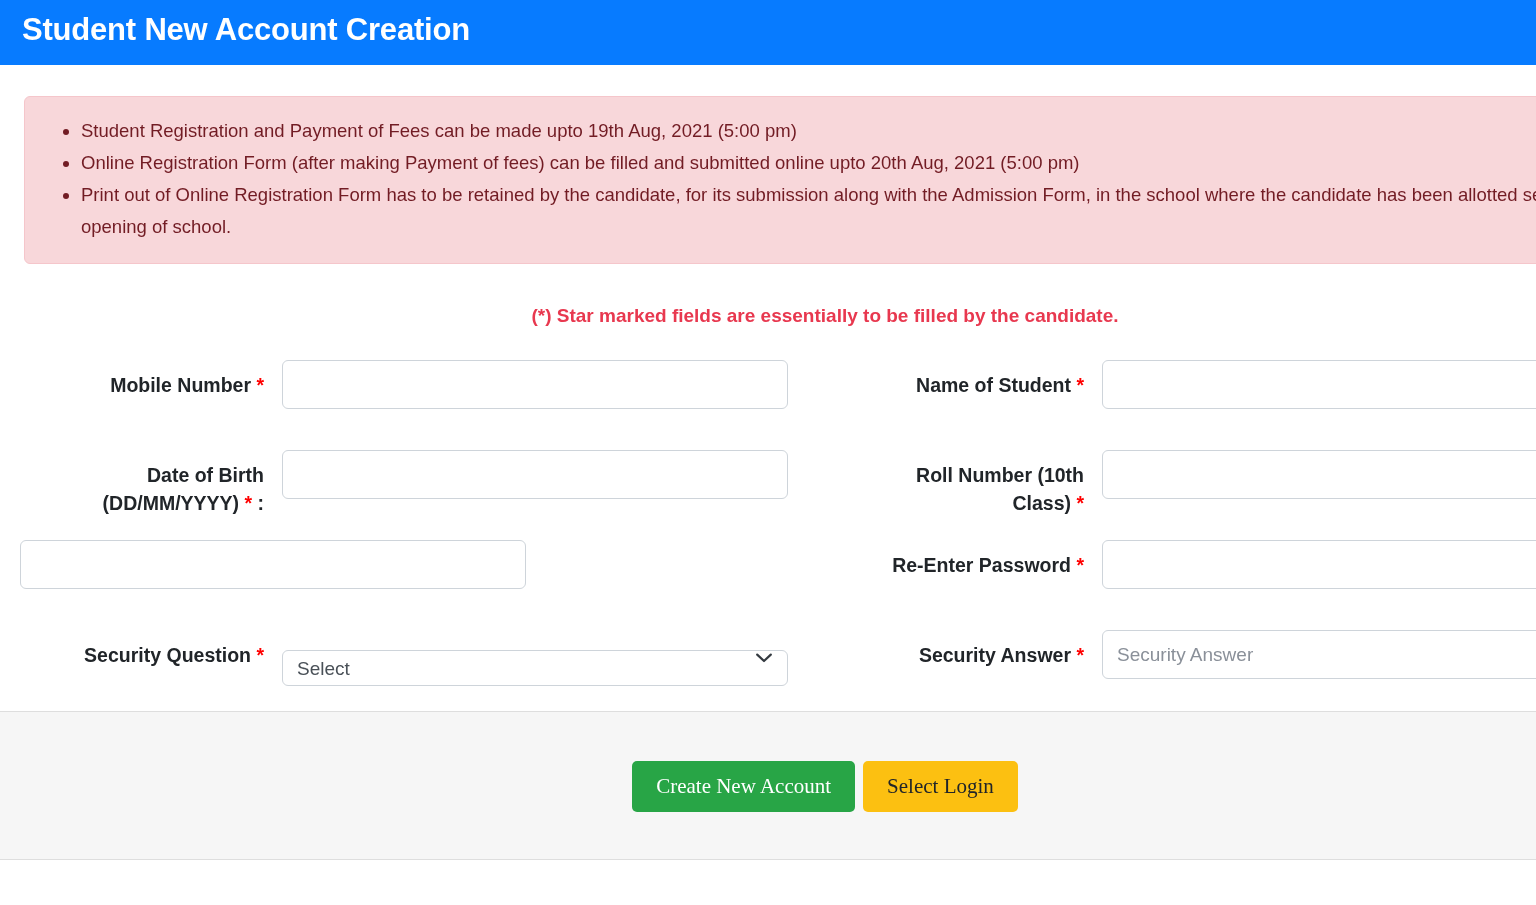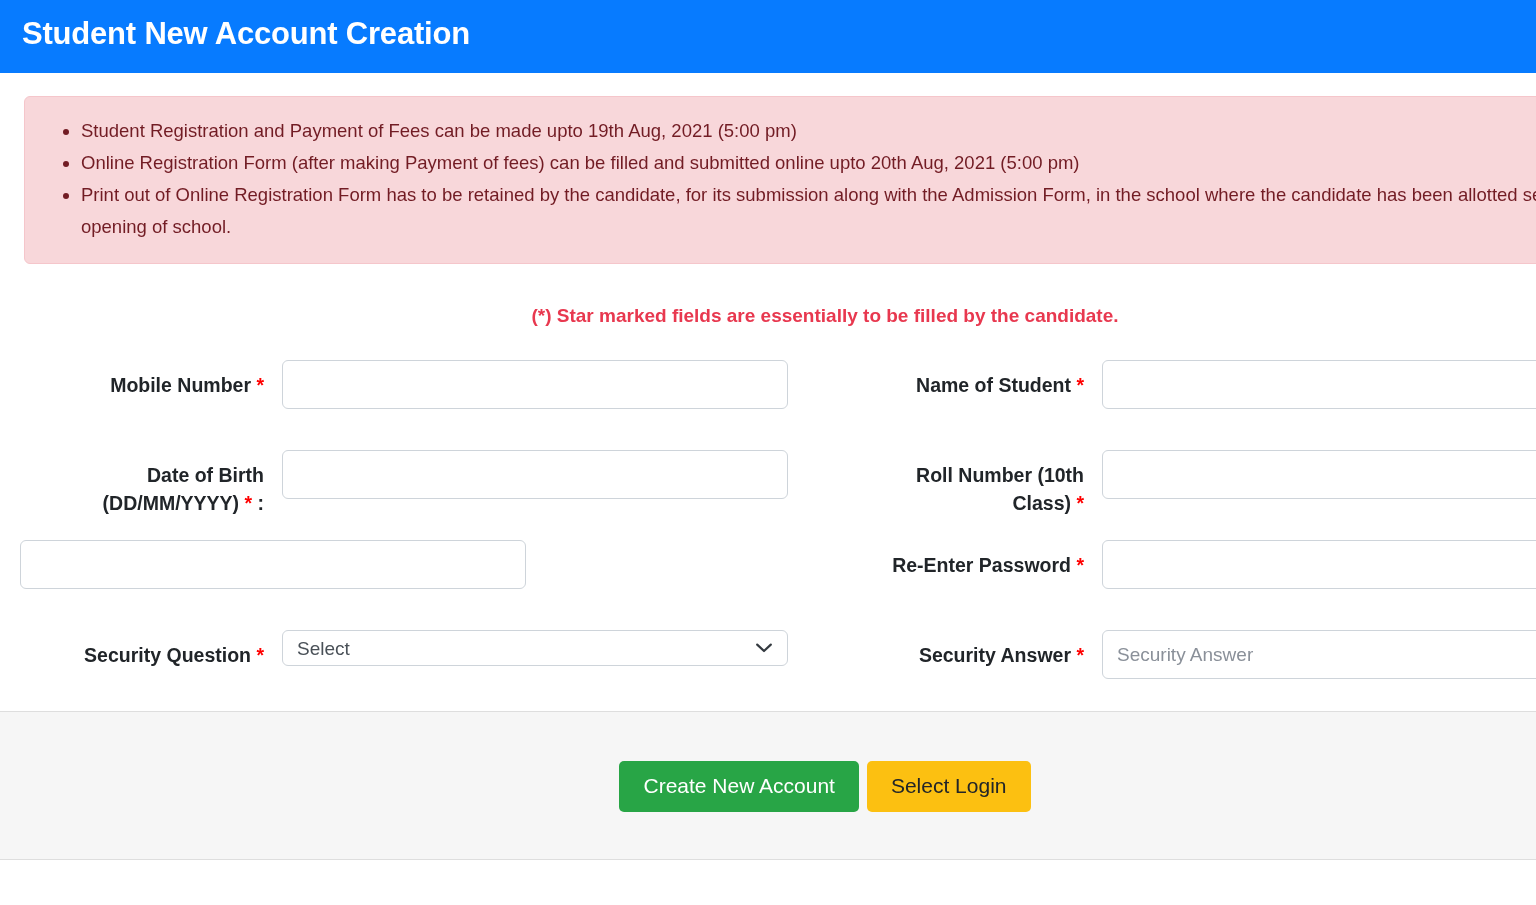--- a/index.html
+++ b/index.html
@@ -16,21 +16,21 @@
     width: 1536px;
     height: 905px;
     overflow: hidden;
   }
 
   
   .header-bar {
     position: absolute;
     left: 0; top: 0;
     width: 1536px;
-    height: 73px;
+    height: 65px;
     background: #077bff;
     display: flex;
     align-items: center;
   }
   .header-title {
     color: #ffffff;
     font-size: 31px;
     font-weight: bold;
     letter-spacing: -0.2px;
     padding-left: 22px;
@@ -123,20 +123,21 @@
   input.tb.w-left  { width: 506px; }
   input.tb.w-right { width: 506px; }
 
   select.sel {
     width: 506px;
     height: 36px;
     -webkit-appearance: none;
     appearance: none;
     padding-right: 40px;
     color: #495057;
+    margin-top: 20px;
   }
   .select-holder { position: relative; display: inline-block; }
   .chev {
     position: absolute;
     right: 16px;
     top: 50%;
     transform: translateY(-50%);
     pointer-events: none;
     width: 16px; height: 10px;
   }
@@ -157,21 +158,21 @@
     position: absolute;
     left: 0; top: 0;
     width: 1650px;
     height: 149px;
     display: flex;
     align-items: center;
     justify-content: center;
     gap: 8px;
   }
   .btn {
-    font-family: Liberation Sans, sans-serif;
+    font-family: Liberation Serif, serif;
     font-size: 21px;
     border: none;
     border-radius: 5px;
     padding: 13px 24px;
     cursor: pointer;
     line-height: 1.15;
   }
   .btn-green { background: #28a546; color: #ffffff; }
   .btn-amber { background: #fcc011; color: #212529; }
 </style>

